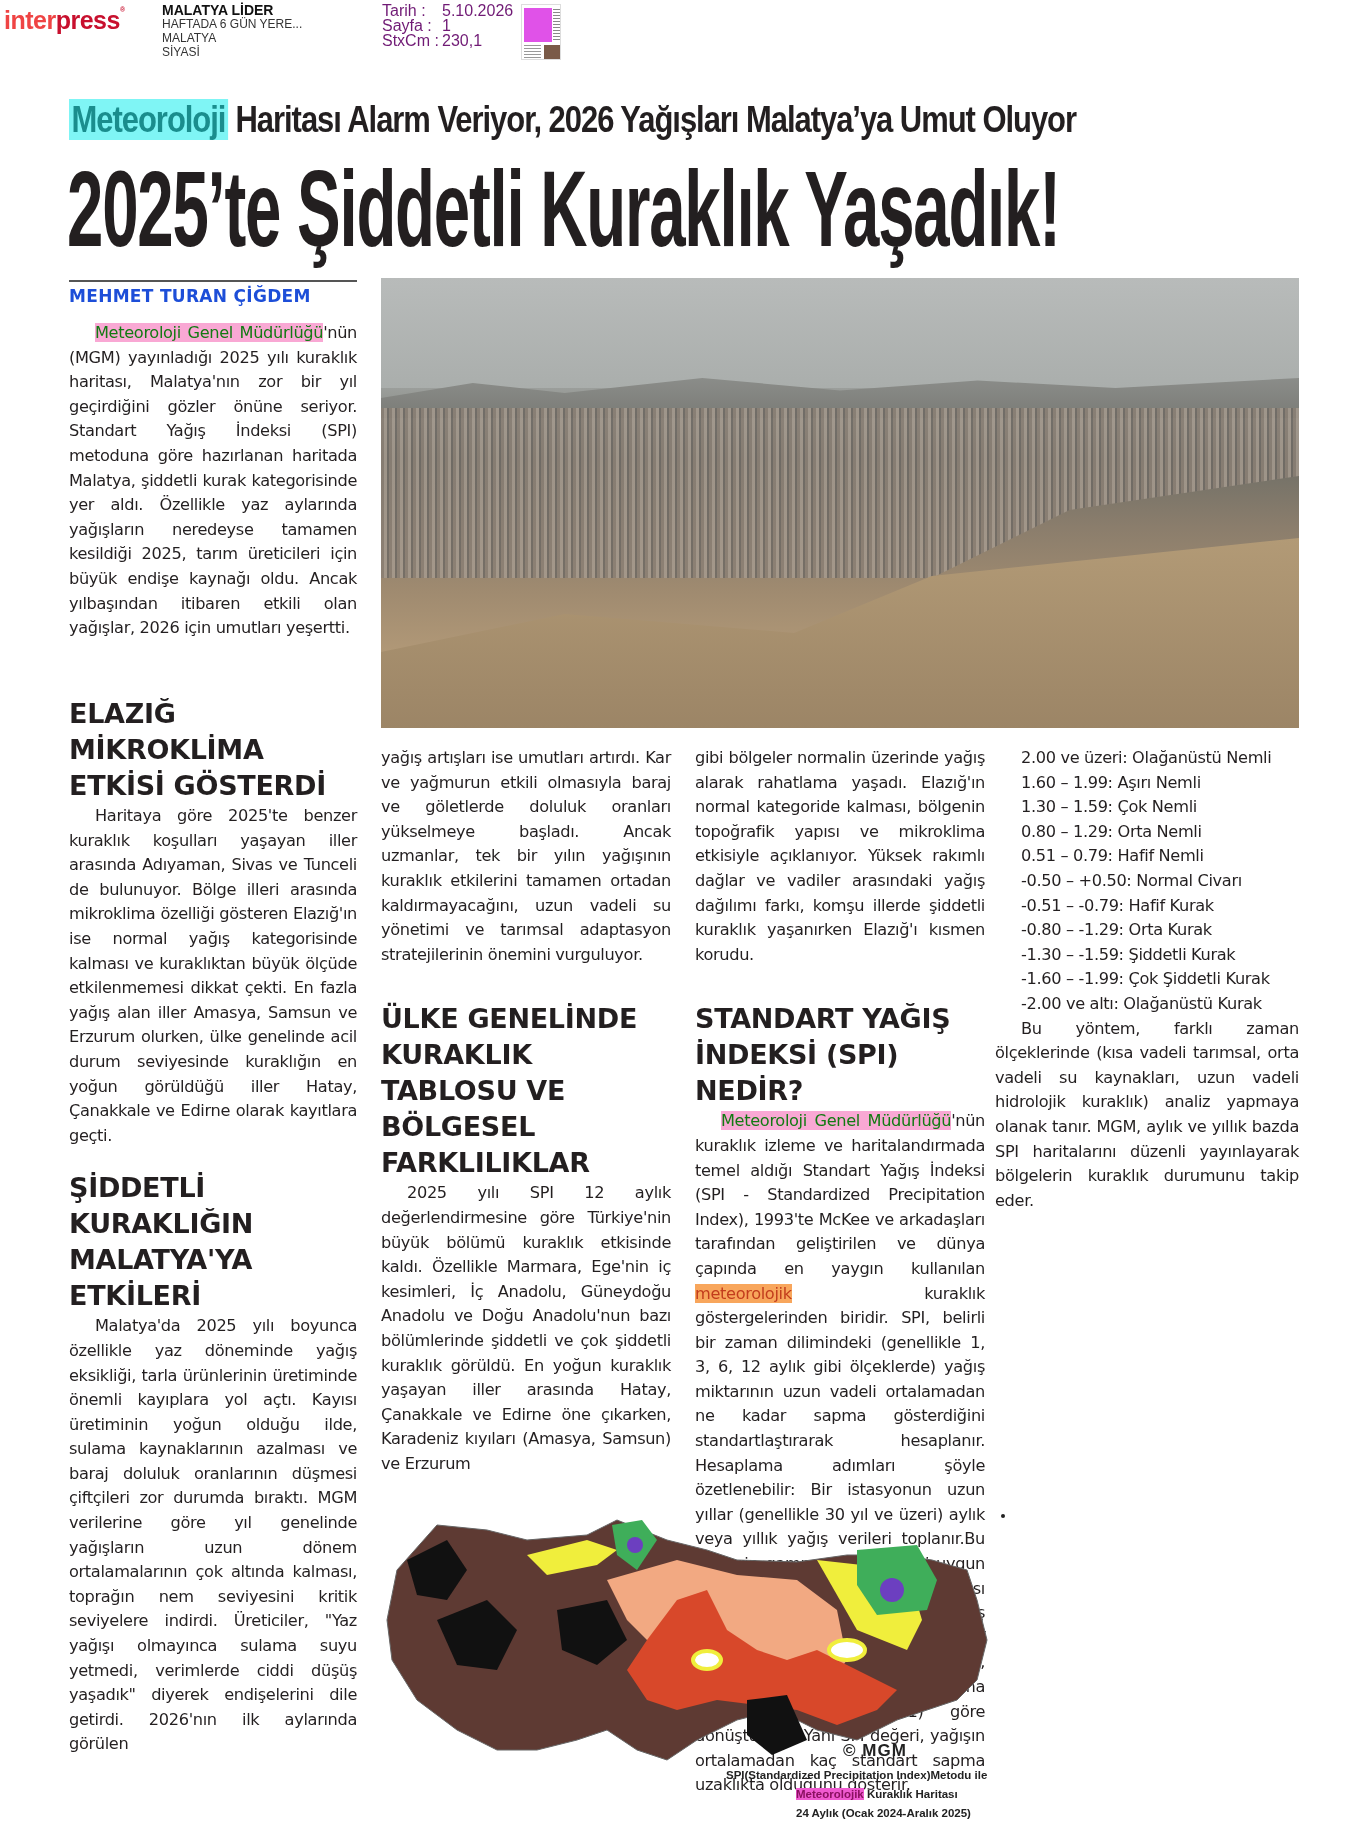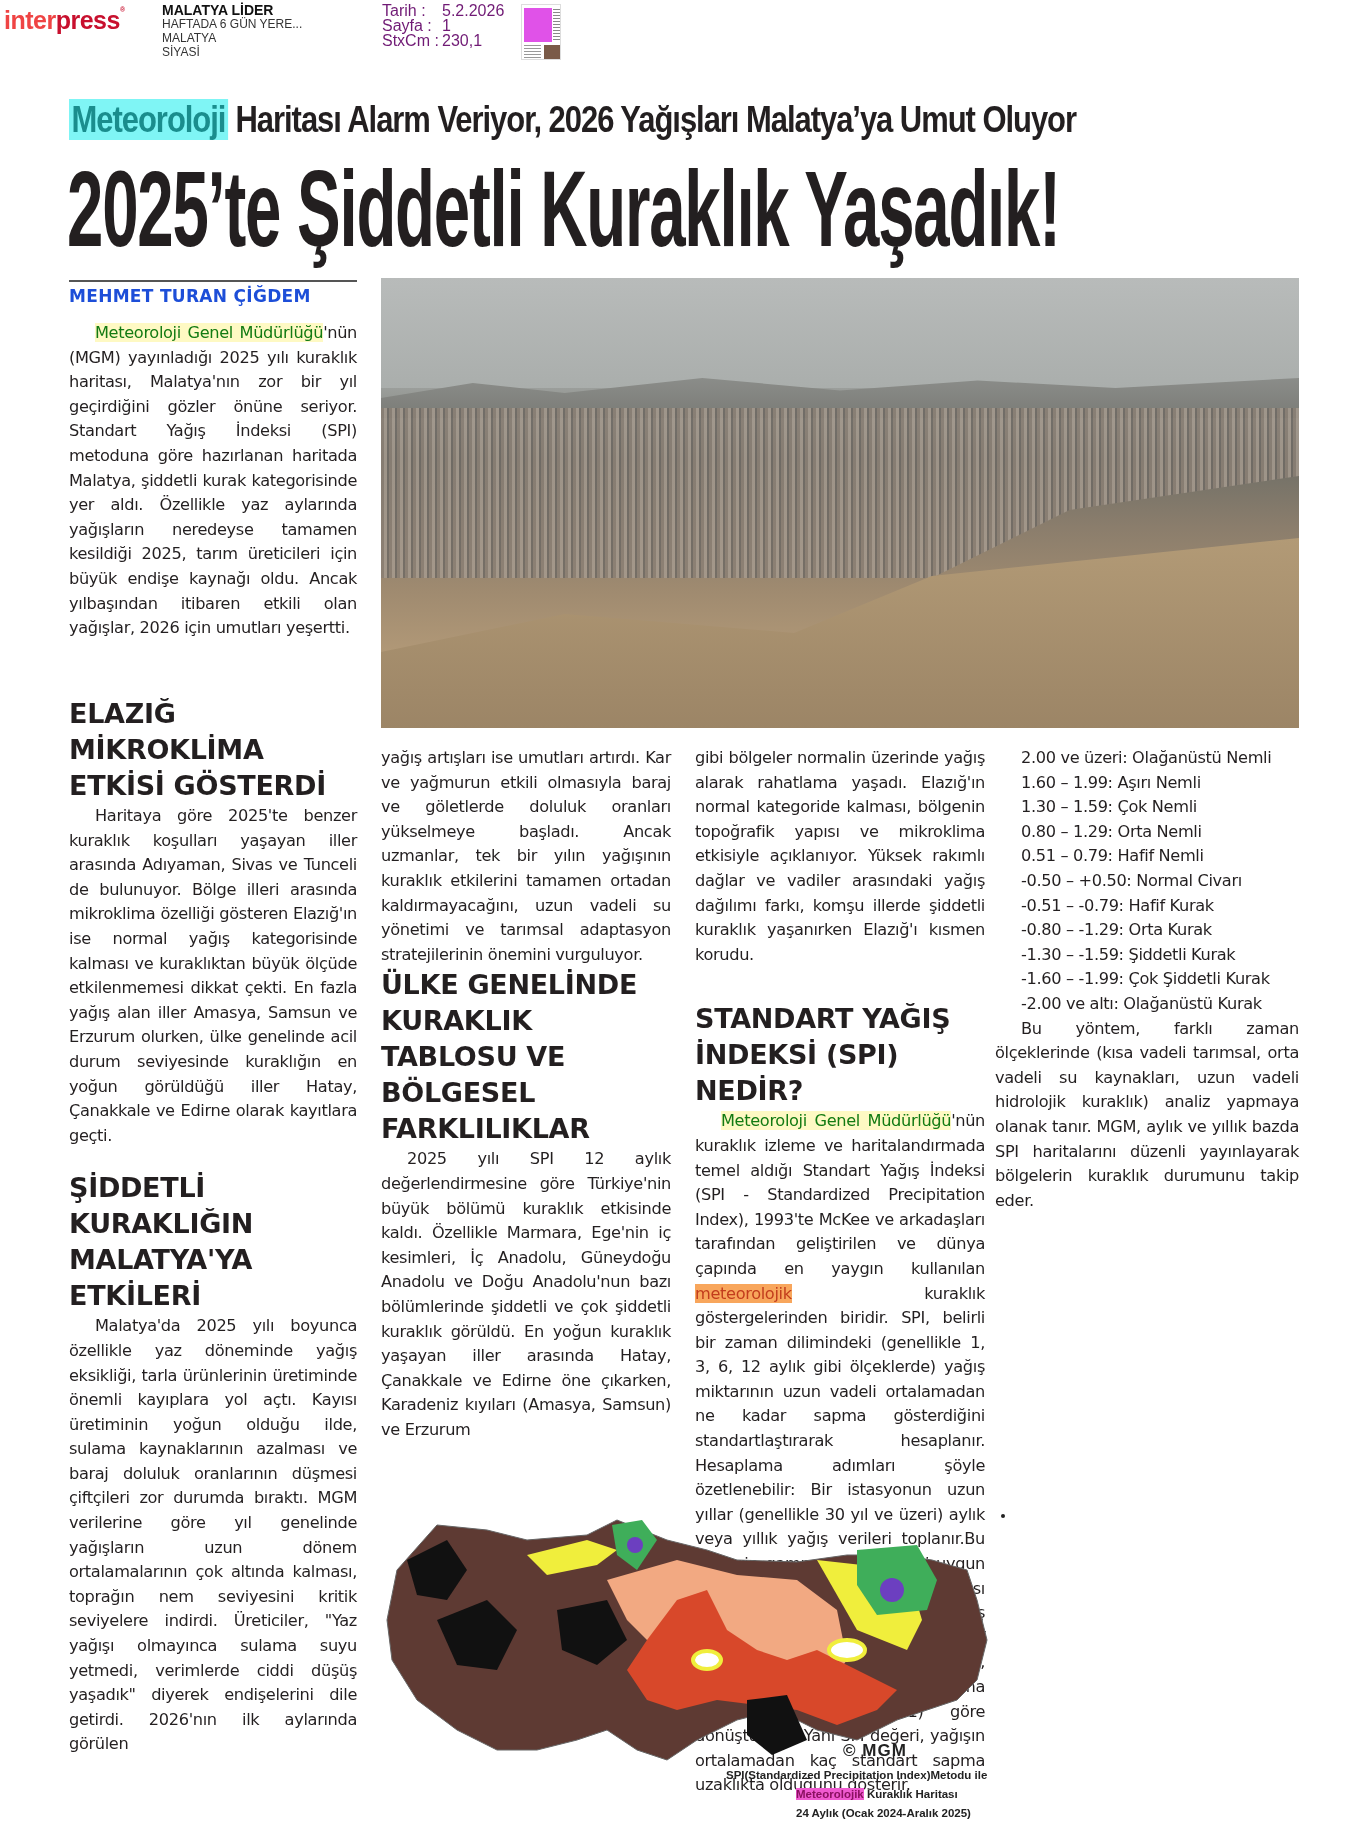--- a/index.html
+++ b/index.html
@@ -29,21 +29,21 @@
   .headline { position: absolute; left: 67px; top: 155px; font-family: "Liberation Sans", sans-serif; font-weight: bold; font-size: 108px; letter-spacing: -2px; color: #231f20; white-space: nowrap; line-height: 108px; transform: scaleX(0.605) scaleY(1.0); transform-origin: left top; }
 
   
   .byline-rule { position: absolute; left: 69px; top: 280px; width: 288px; height: 2px; background: #555; }
   .byline { position: absolute; left: 69px; top: 286px; font-family: "DejaVu Sans", sans-serif; font-weight: bold; font-size: 17px; color: #1d4ed8; letter-spacing: 0.3px; }
 
   
   .col { position: absolute; font-family: "DejaVu Sans", sans-serif; font-size: 16.2px; line-height: 24.6px; color: #231f20; text-align: justify; letter-spacing: -0.35px; }
   .col p { text-indent: 26px; }
   .col p.noind { text-indent: 0; }
-  .hl-green { background: #fef9c3; color: #127a12; }
+  .hl-green { background: #f9a8d4; color: #127a12; }
   .hl-orange { background: #f8a65c; color: #c23c1c; }
   .sub { font-family: "DejaVu Sans", sans-serif; font-weight: bold; font-size: 27px; line-height: 36px; text-align: left; color: #231f20; letter-spacing: -0.3px; }
 
   #col1a { left: 69px; top: 321px; width: 288px; }
   #col1b { left: 69px; top: 696px; width: 288px; }
   #col2 { left: 381px; top: 746px; width: 290px; }
   #col3 { left: 695px; top: 746px; width: 290px; }
   #col4 { left: 995px; top: 746px; width: 304px; }
   .spi-list p { text-indent: 26px; text-align: left; }
 
@@ -72,21 +72,21 @@
   </div>
   <div class="pub">
     <div class="pub-name">MALATYA LİDER</div>
     <div>HAFTADA 6 GÜN YERE...</div>
     <div>MALATYA</div>
     <div>SİYASİ</div>
   </div>
   <div class="meta">
     <div class="meta-row">
         <span class="k">Tarih :</span>
-        <span>5.2.2026</span>
+        <span>5.10.2026</span>
       </div>
     <div class="meta-row">
         <span class="k">Sayfa :</span>
         <span>1</span>
       </div>
     <div class="meta-row">
         <span class="k">StxCm :</span>
         <span>230,1</span>
       </div>
   </div>
@@ -117,21 +117,21 @@
 
 <div class="col" id="col1b">
   <div class="sub">ELAZIĞ MİKROKLİMA ETKİSİ GÖSTERDİ</div>
   <p>Haritaya göre 2025'te benzer kuraklık koşulları yaşayan iller arasında Adıyaman, Sivas ve Tunceli de bulunuyor. Bölge illeri arasında mikroklima özelliği gösteren Elazığ'ın ise normal yağış kategorisinde kalması ve kuraklıktan büyük ölçüde etkilenmemesi dikkat çekti. En fazla yağış alan iller Amasya, Samsun ve Erzurum olurken, ülke genelinde acil durum seviyesinde kuraklığın en yoğun görüldüğü iller Hatay, Çanakkale ve Edirne olarak kayıtlara geçti.</p>
   <div class="sub" style="margin-top:22px;">ŞİDDETLİ KURAKLIĞIN MALATYA'YA ETKİLERİ</div>
   <p>Malatya'da 2025 yılı boyunca özellikle yaz döneminde yağış eksikliği, tarla ürünlerinin üretiminde önemli kayıplara yol açtı. Kayısı üretiminin yoğun olduğu ilde, sulama kaynaklarının azalması ve baraj doluluk oranlarının düşmesi çiftçileri zor durumda bıraktı. MGM verilerine göre yıl genelinde yağışların uzun dönem ortalamalarının çok altında kalması, toprağın nem seviyesini kritik seviyelere indirdi. Üreticiler, "Yaz yağışı olmayınca sulama suyu yetmedi, verimlerde ciddi düşüş yaşadık" diyerek endişelerini dile getirdi. 2026'nın ilk aylarında görülen</p>
 </div>
 
 <div class="col" id="col2">
   <p class="noind">yağış artışları ise umutları artırdı. Kar ve yağmurun etkili olmasıyla baraj ve göletlerde doluluk oranları yükselmeye başladı. Ancak uzmanlar, tek bir yılın yağışının kuraklık etkilerini tamamen ortadan kaldırmayacağını, uzun vadeli su yönetimi ve tarımsal adaptasyon stratejilerinin önemini vurguluyor.</p>
-  <div class="sub" style="">ÜLKE GENELİNDE KURAKLIK TABLOSU VE BÖLGESEL FARKLILIKLAR</div>
+  <div class="sub" style="margin-top:34px;">ÜLKE GENELİNDE KURAKLIK TABLOSU VE BÖLGESEL FARKLILIKLAR</div>
   <p>2025 yılı SPI 12 aylık değerlendirmesine göre Türkiye'nin büyük bölümü kuraklık etkisinde kaldı. Özellikle Marmara, Ege'nin iç kesimleri, İç Anadolu, Güneydoğu Anadolu ve Doğu Anadolu'nun bazı bölümlerinde şiddetli ve çok şiddetli kuraklık görüldü. En yoğun kuraklık yaşayan iller arasında Hatay, Çanakkale ve Edirne öne çıkarken, Karadeniz kıyıları (Amasya, Samsun) ve Erzurum</p>
 </div>
 
 <div class="col" id="col3">
   <p class="noind">gibi bölgeler normalin üzerinde yağış alarak rahatlama yaşadı. Elazığ'ın normal kategoride kalması, bölgenin topoğrafik yapısı ve mikroklima etkisiyle açıklanıyor. Yüksek rakımlı dağlar ve vadiler arasındaki yağış dağılımı farkı, komşu illerde şiddetli kuraklık yaşanırken Elazığ'ı kısmen korudu.</p>
   <div class="sub" style="margin-top:34px;">STANDART YAĞIŞ İNDEKSİ (SPI) NEDİR?</div>
   <p><span class="hl-green">Meteoroloji Genel Müdürlüğü</span><span>'nün kuraklık izleme ve haritalandırmada temel aldığı Standart Yağış İndeksi (SPI - Standardized Precipitation Index), 1993'te McKee ve arkadaşları tarafından geliştirilen ve dünya çapında en yaygın kullanılan </span><span class="hl-orange">meteorolojik</span><span> kuraklık göstergelerinden biridir. SPI, belirli bir zaman dilimindeki (genellikle 1, 3, 6, 12 aylık gibi ölçeklerde) yağış miktarının uzun vadeli ortalamadan ne kadar sapma gösterdiğini standartlaştırarak hesaplanır. Hesaplama adımları şöyle özetlenebilir: Bir istasyonun uzun yıllar (genellikle 30 yıl ve üzeri) aylık veya yıllık yağış verileri toplanır.Bu verilerin gamma dağılımı gibi uygun bir olasılık dağılımına uydurulması yapılır.Belirli bir dönemdeki yağış miktarı, bu dağılım içindeki kümülatif olasılığa dönüştürülür. Sonuç, standart normal dağılıma (ortalama 0, standart sapma 1) göre dönüştürülür. Yani SPI değeri, yağışın ortalamadan kaç standart sapma uzaklıkta olduğunu gösterir.</span></p>
 </div>
 
 <div class="col" id="col4">

